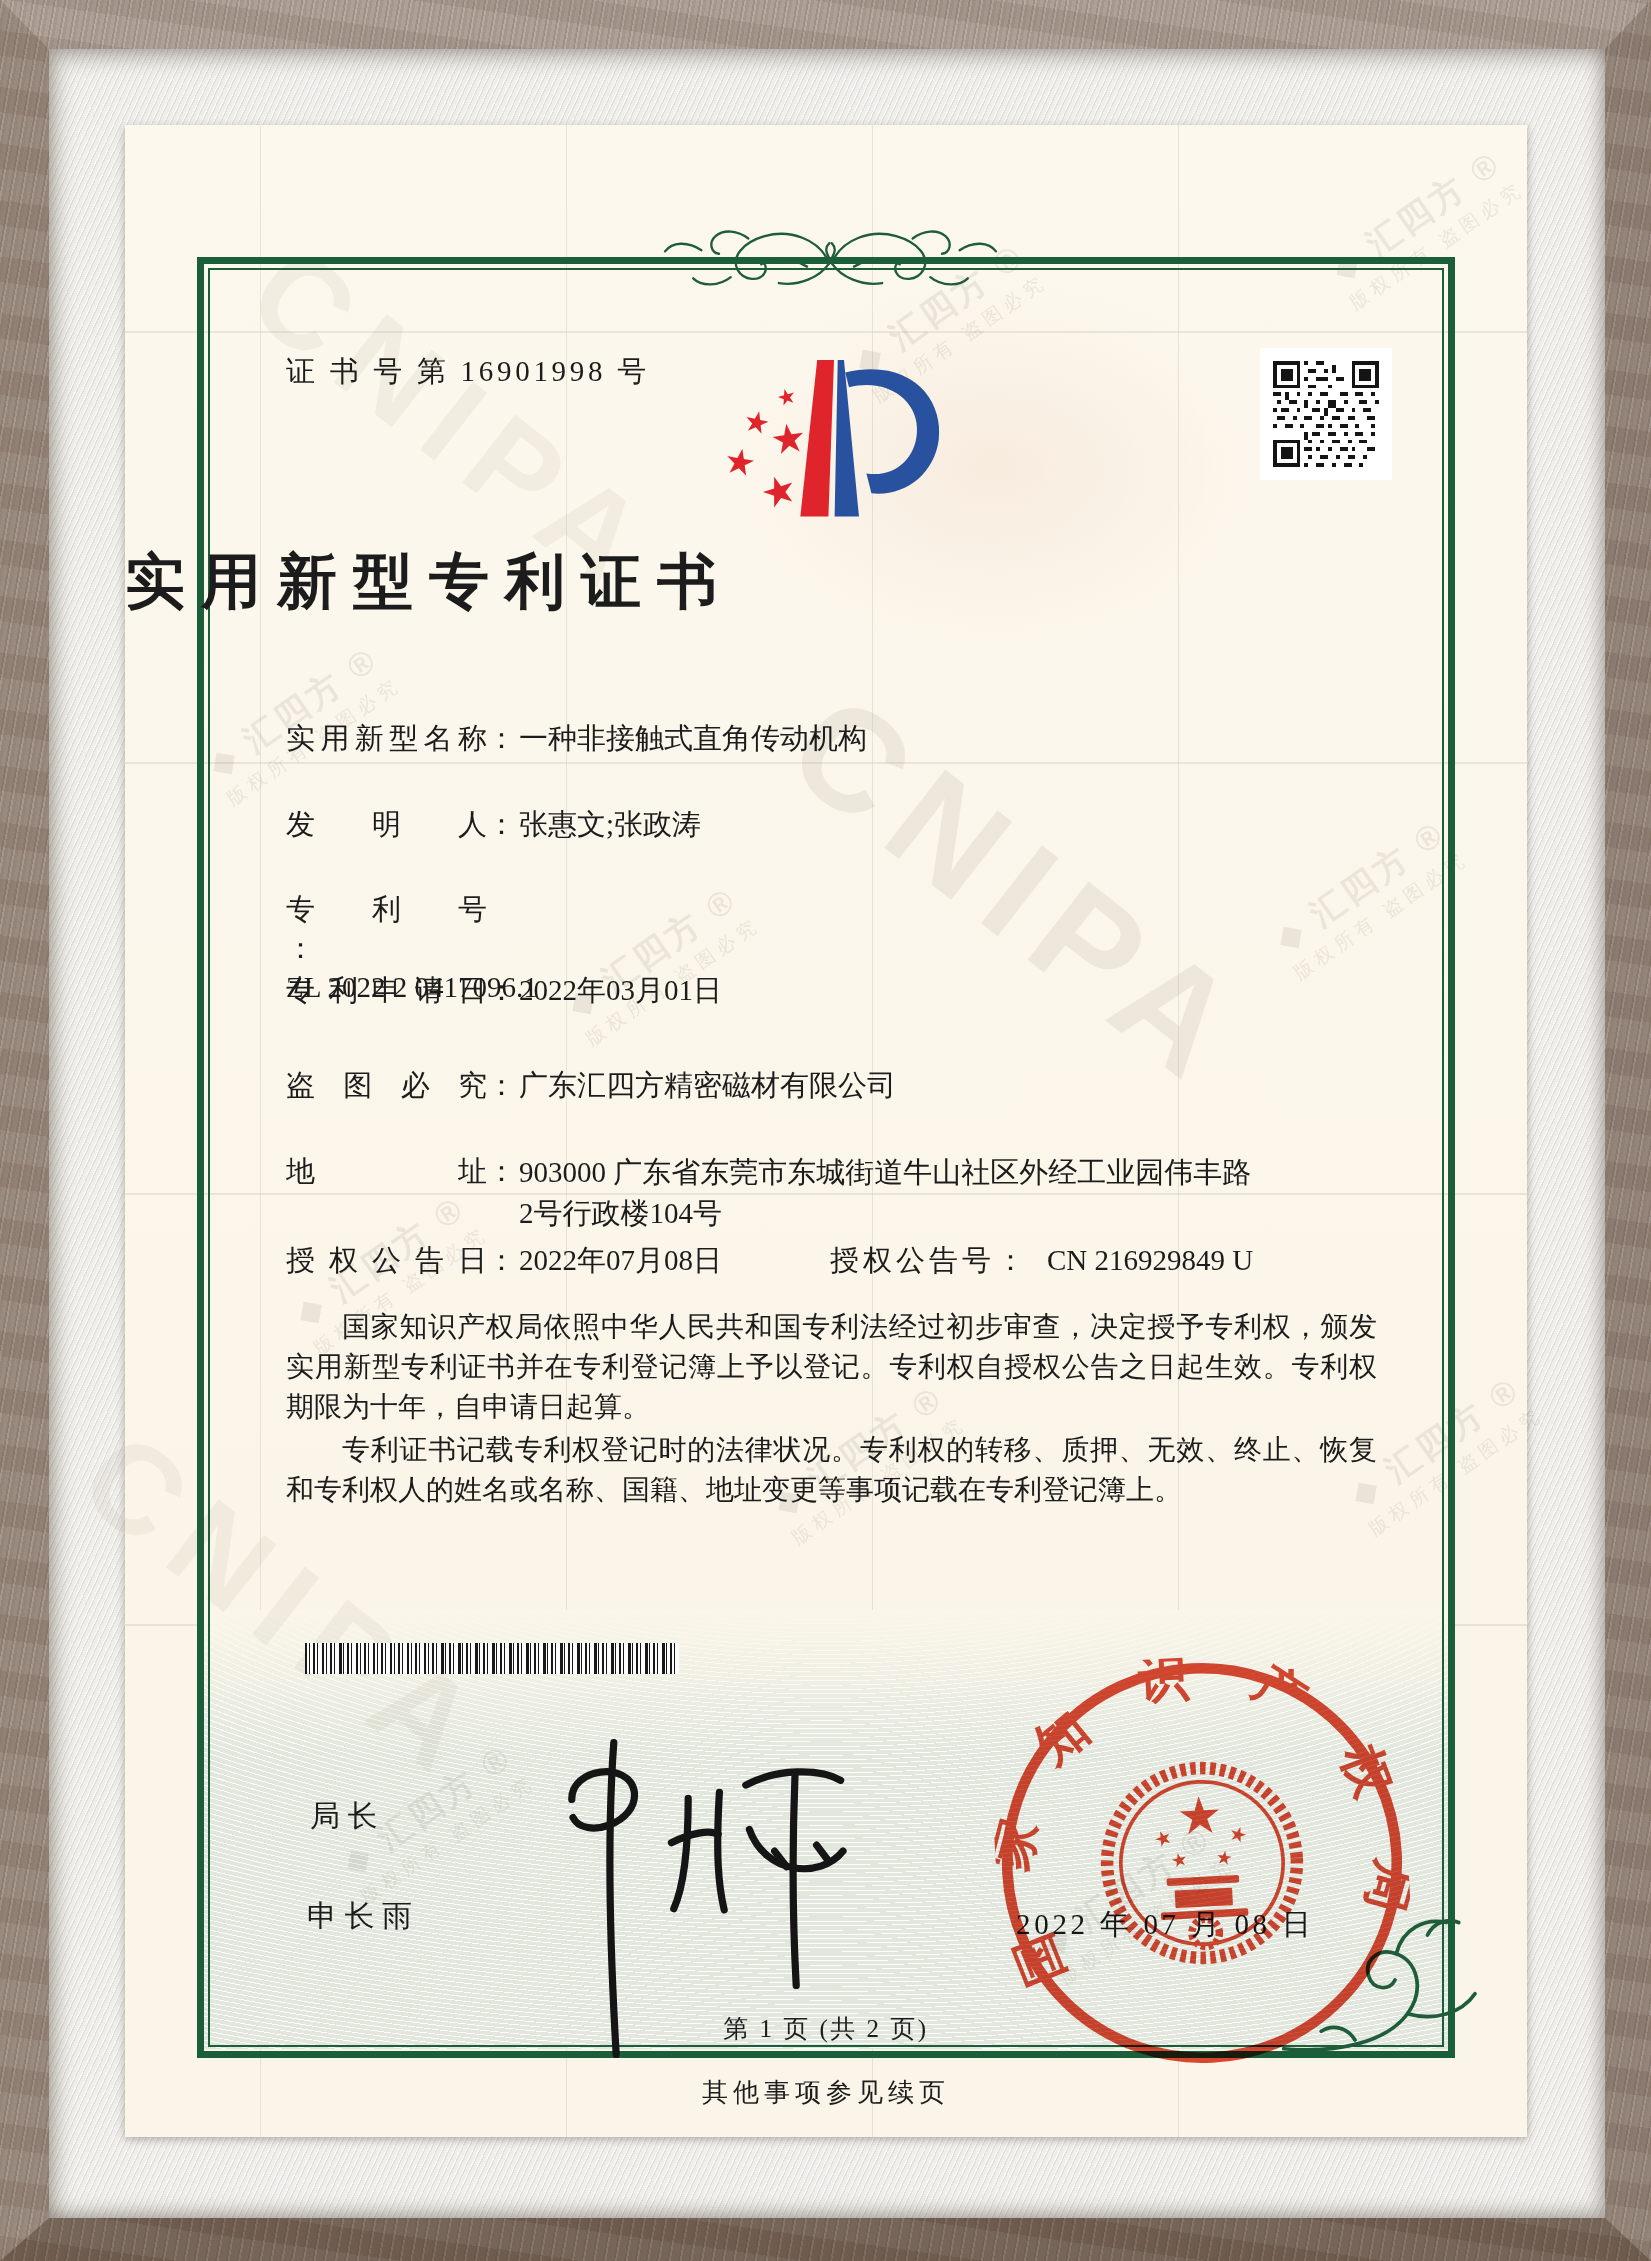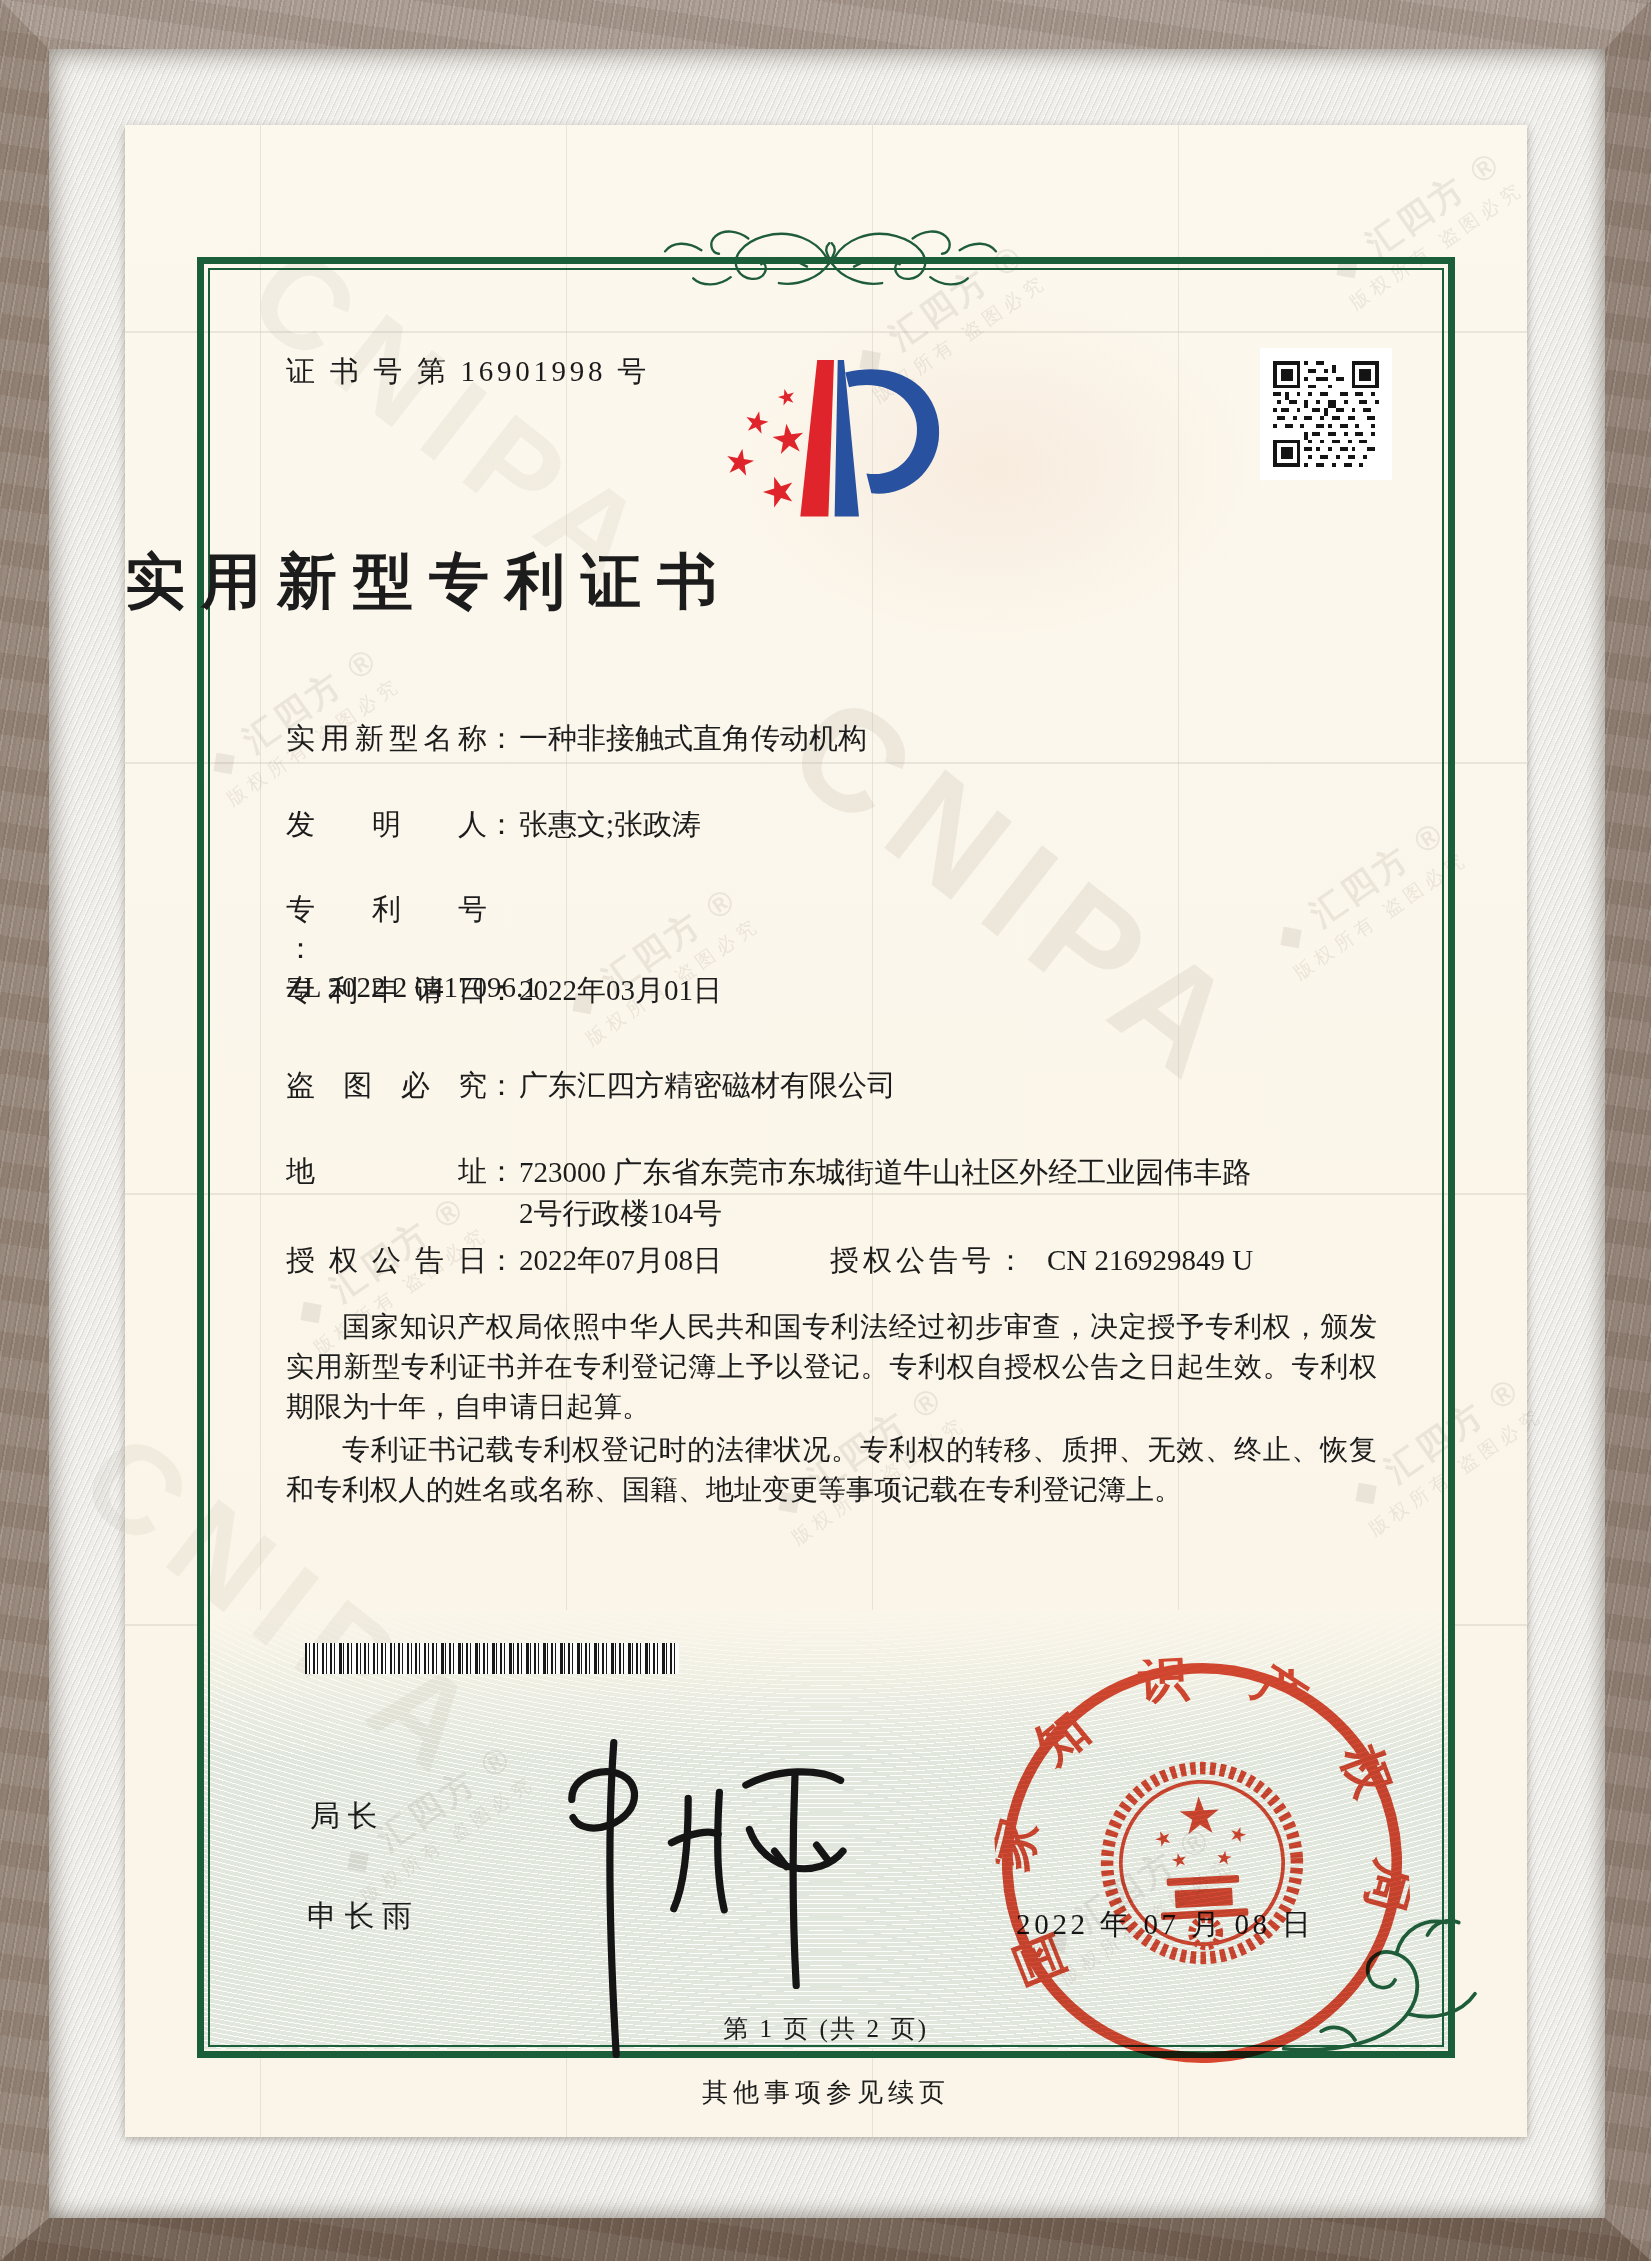--- a/index.html
+++ b/index.html
@@ -227,21 +227,21 @@
         <span class="f-value">2022年03月01日</span>
     </div>
     <div class="frow" style="top:941px;">
       <span class="f-label">盗图必究</span>
         <span class="f-colon">：</span>
         <span class="f-value">广东汇四方精密磁材有限公司</span>
     </div>
     <div class="frow" style="top:1027px;">
       <span class="f-label">地址</span>
         <span class="f-colon">：</span>
-        <span class="f-value wrap">723000 广东省东莞市东城街道牛山社区外经工业园伟丰路2号行政楼104号</span>
+        <span class="f-value wrap">903000 广东省东莞市东城街道牛山社区外经工业园伟丰路2号行政楼104号</span>
     </div>
     <div class="frow grant" style="top:1116px;">
       <span class="f-label">授权公告日</span>
         <span class="f-colon">：</span>
         <span class="f-value">2022年07月08日</span>
       <span class="g2label">授权公告号</span>
         <span class="g2colon">：</span>
         <span class="g2value">CN 216929849 U</span>
     </div>
 

